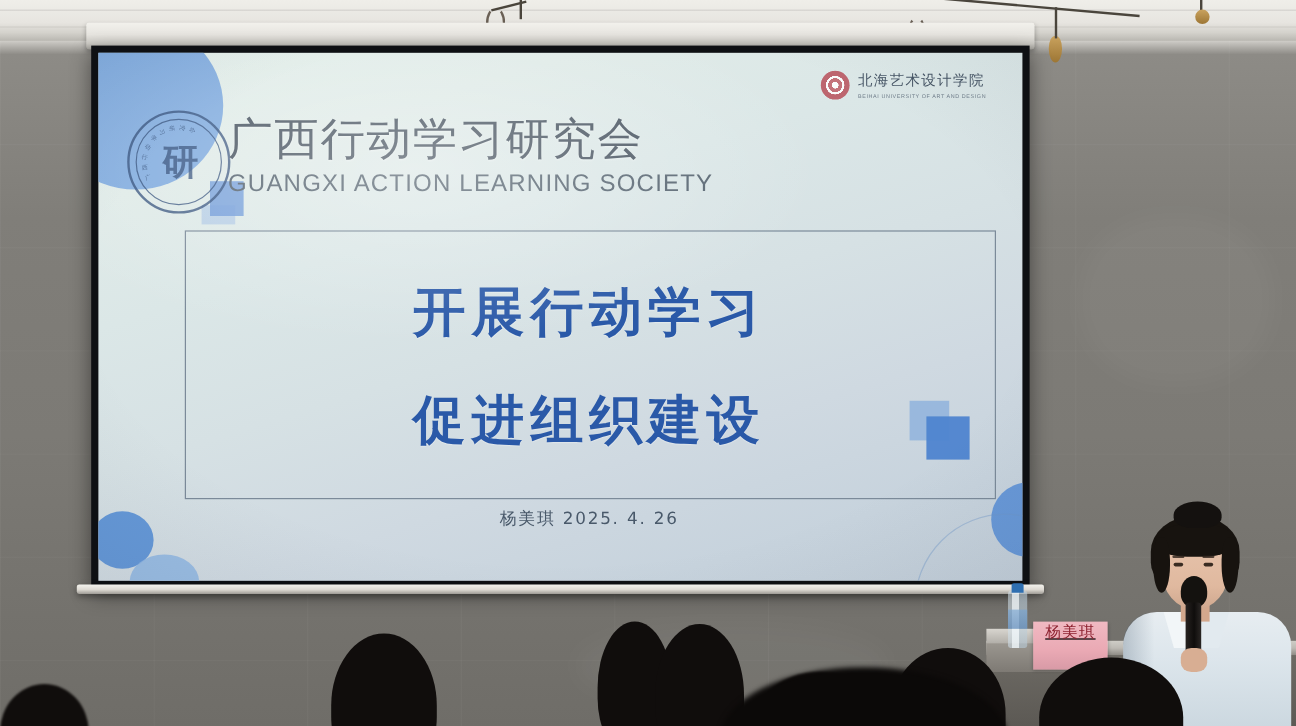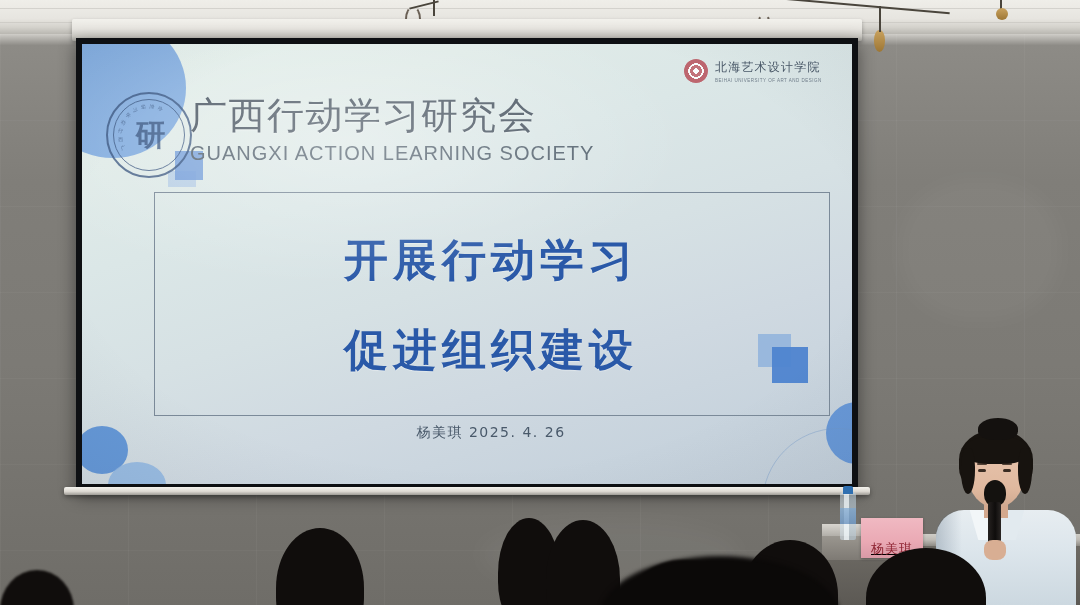--- a/index.html
+++ b/index.html
@@ -192,21 +192,21 @@
   }
   .bottle-label{
     position:absolute;left:840px;top:508px;width:16px;height:16px;
     background:linear-gradient(180deg,rgba(120,165,210,.65),rgba(95,140,190,.7));
   }
 
   .namecard{
     position:absolute;left:861px;top:518px;width:62px;height:40px;
     background:linear-gradient(180deg,#f0b9c2 0%,#eaa9b4 60%,#d89aa6 100%);
     box-shadow:0 1px 3px rgba(0,0,0,.3);
-    display:flex;align-items:flex-end;justify-content:center;text-decoration:underline;
+    display:flex;align-items:flex-start;justify-content:center;text-decoration:underline;
   }
   .namecard span{
     font-family:"DejaVu Serif","Liberation Serif",serif;
     font-size:13px;color:#8d2230;letter-spacing:1px;filter:blur(.45px);
   }
 
   
   .person{position:absolute;left:930px;top:418px;width:150px;height:187px;}
   .p-hairbun{position:absolute;left:48px;top:0px;width:40px;height:22px;background:#14110f;border-radius:50% 50% 40% 40%;}
   .p-hair{position:absolute;left:29px;top:12px;width:74px;height:62px;background:#17130f;border-radius:48% 48% 38% 38%;}

